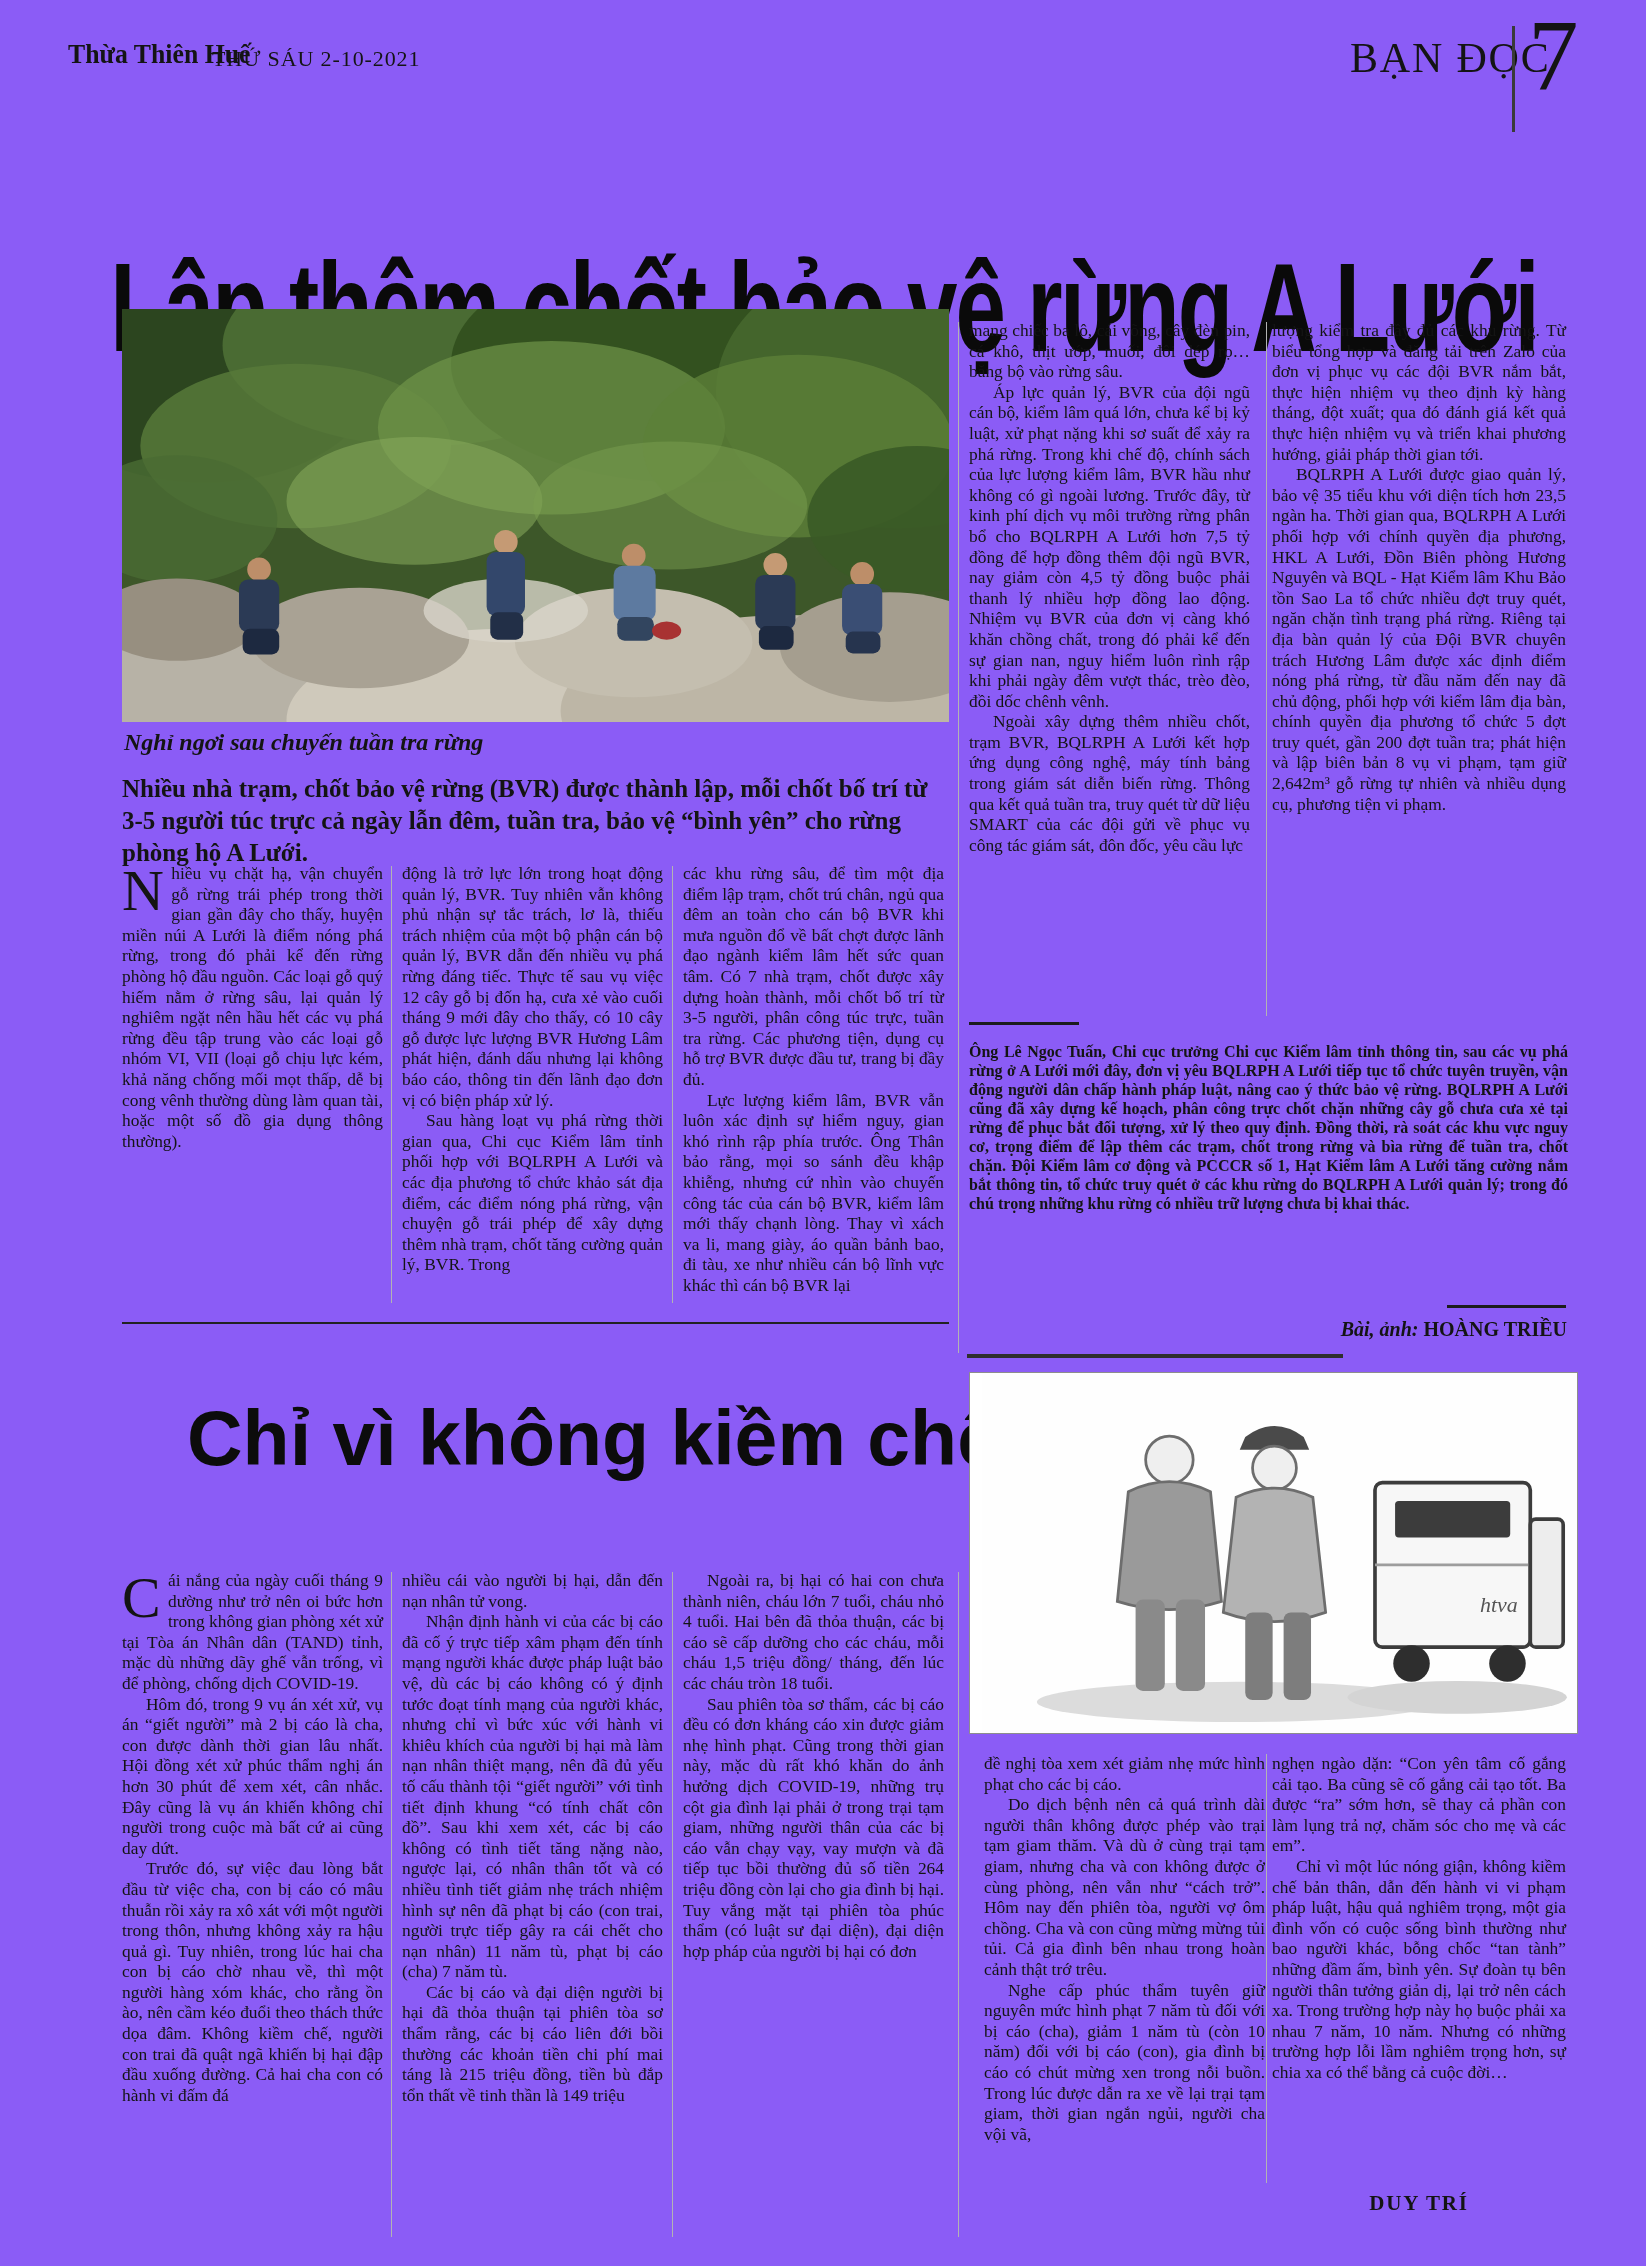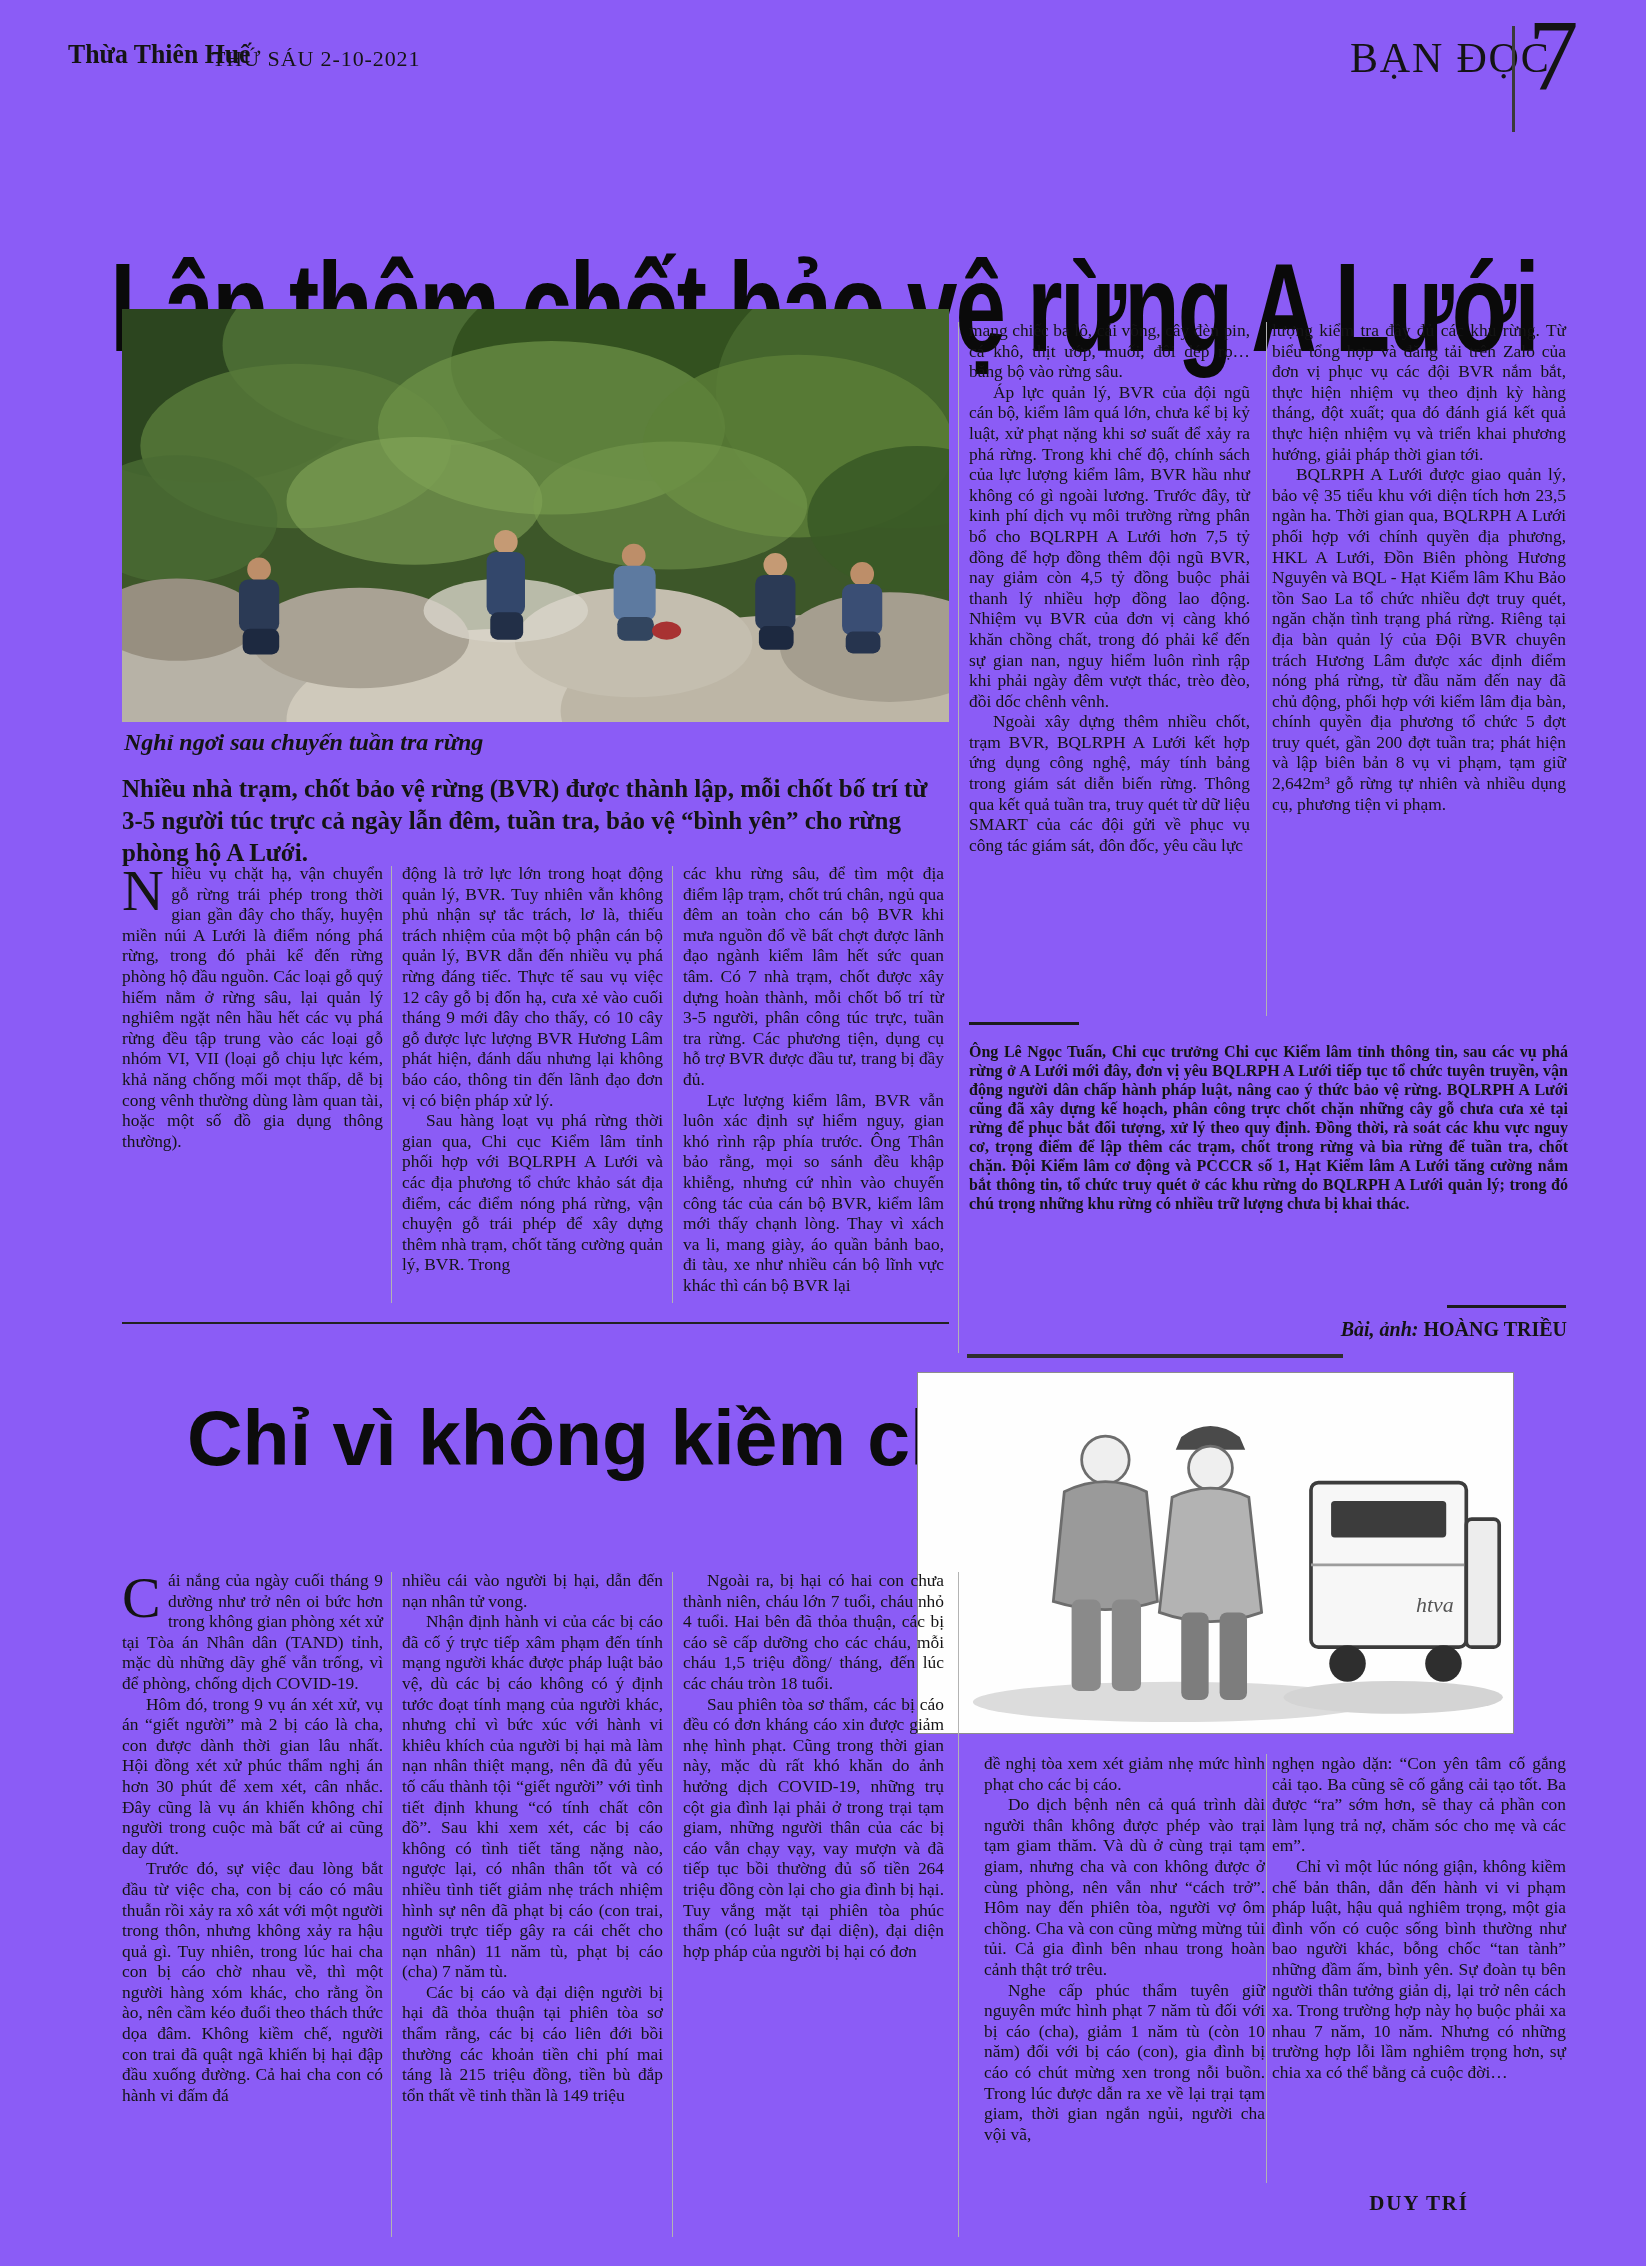--- a/index.html
+++ b/index.html
@@ -43,22 +43,22 @@
   .a2-toprule{position:absolute;left:122px;top:1322px;width:827px;height:1.8px;background:#222;}
   .a2-headline{position:absolute;left:187px;top:1336px;font:bold 77px/1 "Liberation Sans",sans-serif;
                letter-spacing:0;color:#0c0c0c;}
   .a2-lede{position:absolute;left:179px;top:1446px;width:788px;
            font:bold 25px/32px "Liberation Serif",serif;}
   .c-a2-1{left:122px;top:1570px;width:261px;}
   .c-a2-2{left:402px;top:1570px;width:261px;}
   .c-a2-3{left:683px;top:1570px;width:261px;}
   .c-a2-4{left:984px;top:1753px;width:281px;}
   .c-a2-5{left:1272px;top:1753px;width:294px;}
-  .a2-illustration{position:absolute;left:917px;top:1372px;width:595px;height:360px;
-                   background:#fff;border:1.8px solid #8d8d8d;}
+  .a2-illustration{position:absolute;left:969px;top:1372px;width:595px;height:360px;
+                   background:#fff;border:1.8px solid #8d8d8d;padding-left:12px;}
   .a2-byline{position:absolute;left:1272px;top:2193px;width:294px;text-align:center;
              font:bold 21px/1 "Liberation Serif",serif;letter-spacing:1.8px;}
   
   .vrule{position:absolute;width:0.9px;background:#b3b3b3;}
   .vr-a1-a{left:391px;top:866px;height:437px;}
   .vr-a1-b{left:672px;top:866px;height:437px;}
   .vr-a1-main{left:958px;top:322px;height:1031px;}
   .vr-a1-c{left:1266px;top:322px;height:694px;}
   .vr-a2-a{left:391px;top:1572px;height:665px;}
   .vr-a2-b{left:672px;top:1572px;height:665px;}

